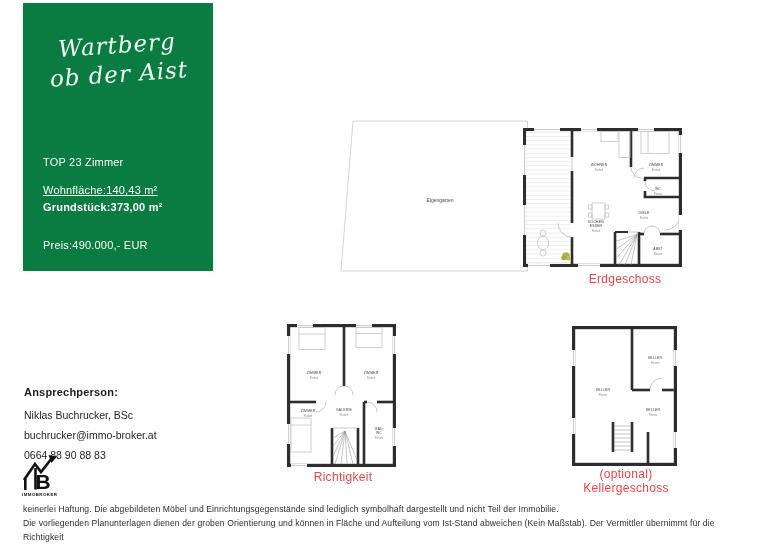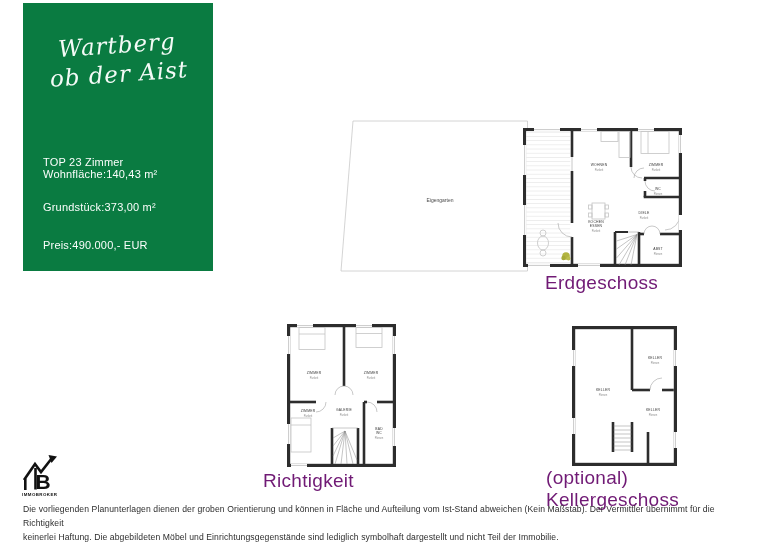--- a/index.html
+++ b/index.html
@@ -9,31 +9,31 @@
   }
   
   .panel { position:absolute; left:23px; top:3px; width:190px; height:268px; background:#0a7b41; color:#fff; }
   .headline {
     position:absolute; top:28px; left:0; right:0; text-align:center;
     font-family:"DejaVu Serif", serif; font-style:italic; font-weight:500;
     transform:rotate(-4deg); font-size:23px; line-height:1.28; letter-spacing:1px; color:#f4fbf7;
   }
   .prow { position:absolute; left:20px; right:24px; display:flex; justify-content:flex-start; font-size:11px; letter-spacing:.2px; color:#fbfefc; }
   .prow.r1 { top:153px; }
-  .prow.r2 { top:165px; }
-  .prow.r3 { top:198px; }
+  .prow.r2 { top:181px;text-decoration:underline; }
+  .prow.r3 { top:198px;font-weight:bold; }
   .prow.r4 { top:236px; }
   
   .contact { position:absolute; left:24px; top:386px; color:#1d1d1d; }
   .contact h4 { margin:0 0 10px 0; font-size:11px; letter-spacing:.2px; }
   .contact p { margin:0 0 5px 0; font-size:10.5px; line-height:1.45; }
   
   .logo { position:absolute; left:21px; top:453px; }
   
-  .caption { position:absolute; width:160px; text-align:left; font-size:19px; color:#701a75; letter-spacing:.3px; font-weight:500; }
+  .caption { position:absolute; width:160px; text-align:center; font-size:12px; color:#ef4444; letter-spacing:.3px; font-weight:500; }
   .cap-eg { left:545px; top:272px; }
   .cap-og { left:263px; top:470px; }
   .cap-kg { left:546px; top:467px; line-height:1.18; }
   
   .disclaimer { position:absolute; left:23px; top:503px; width:726px; font-size:8.6px; line-height:1.62; color:#2d2d2d; letter-spacing:.1px; }
   .disclaimer span { display:block; }
   
   .plan { position:absolute; }
   .eg { left:338px; top:115px; }
   .og { left:283px; top:320px; }
@@ -274,30 +274,36 @@
       <text class="rsub" x="35" y="73.5">Fliesen</text>
       <text class="rname" x="85" y="89">KELLER</text>
       <text class="rsub" x="85" y="93.5">Fliesen</text>
     </g>
   </svg>
   <div class="caption cap-kg">
     <div>(optional)</div>
     <div>Kellergeschoss</div>
   </div>
 
+  <div class="contact">
+    <h4>Ansprechperson:</h4>
+    <p>Niklas Buchrucker, BSc</p>
+    <p>buchrucker@immo-broker.at</p>
+    <p>0664 88 90 88 83</p>
+  </div>
 
   <svg class="logo" width="48" height="44" viewBox="0 0 48 44">
     <g>
       <polyline points="3,27 14,11 20,19 31,5" fill="none" stroke="#111" stroke-width="2.6"></polyline>
       <polygon points="27.5,2 36,3.5 30.5,10" fill="#111"></polygon>
       <line x1="4.3" y1="25.5" x2="4.3" y2="37" stroke="#111" stroke-width="2.6"></line>
       <line x1="14.5" y1="15" x2="14.5" y2="36.5" stroke="#111" stroke-width="2.6"></line>
     </g>
     <text class="mono" x="14.5" y="36">B</text>
     <text class="brandtxt" x="1" y="42.5">IMMOBROKER</text>
   </svg>
 
   <div class="disclaimer">
+    <span>keinerlei Haftung. Die abgebildeten Möbel und Einrichtungsgegenstände sind lediglich symbolhaft dargestellt und nicht Teil der Immobilie.</span>
     <span>Die vorliegenden Planunterlagen dienen der groben Orientierung und können in Fläche und Aufteilung vom Ist-Stand abweichen (Kein Maßstab). Der Vermittler übernimmt für die Richtigkeit</span>
-    <span>keinerlei Haftung. Die abgebildeten Möbel und Einrichtungsgegenstände sind lediglich symbolhaft dargestellt und nicht Teil der Immobilie.</span>
   </div>
 
 </div>
 
 </body></html>

